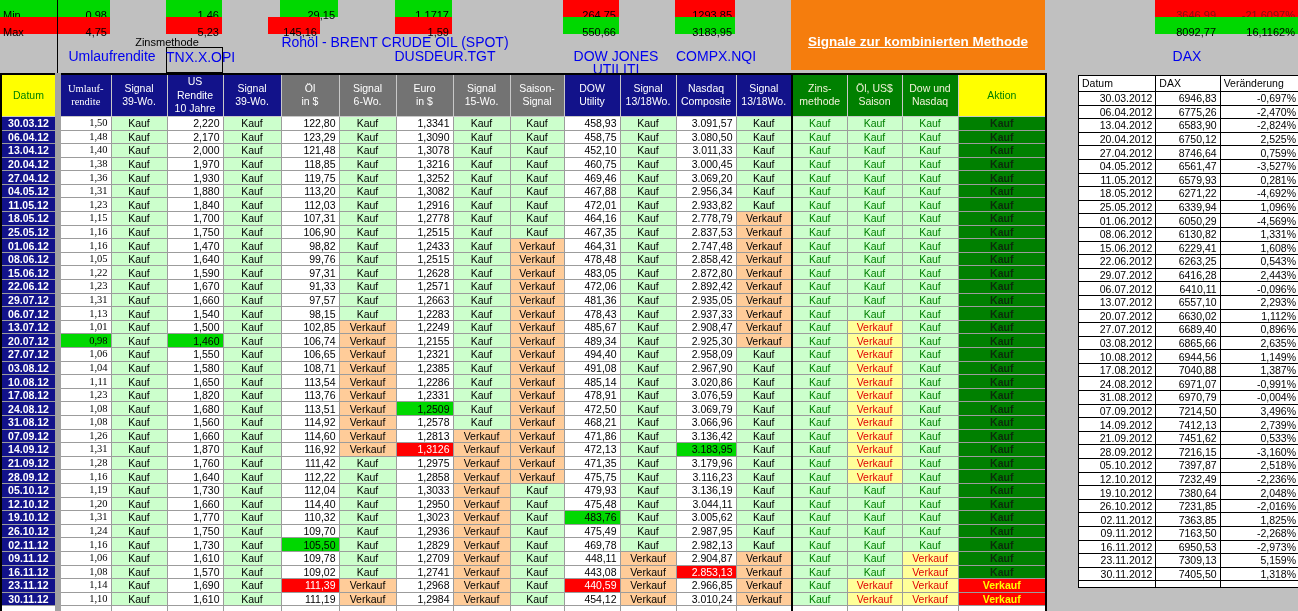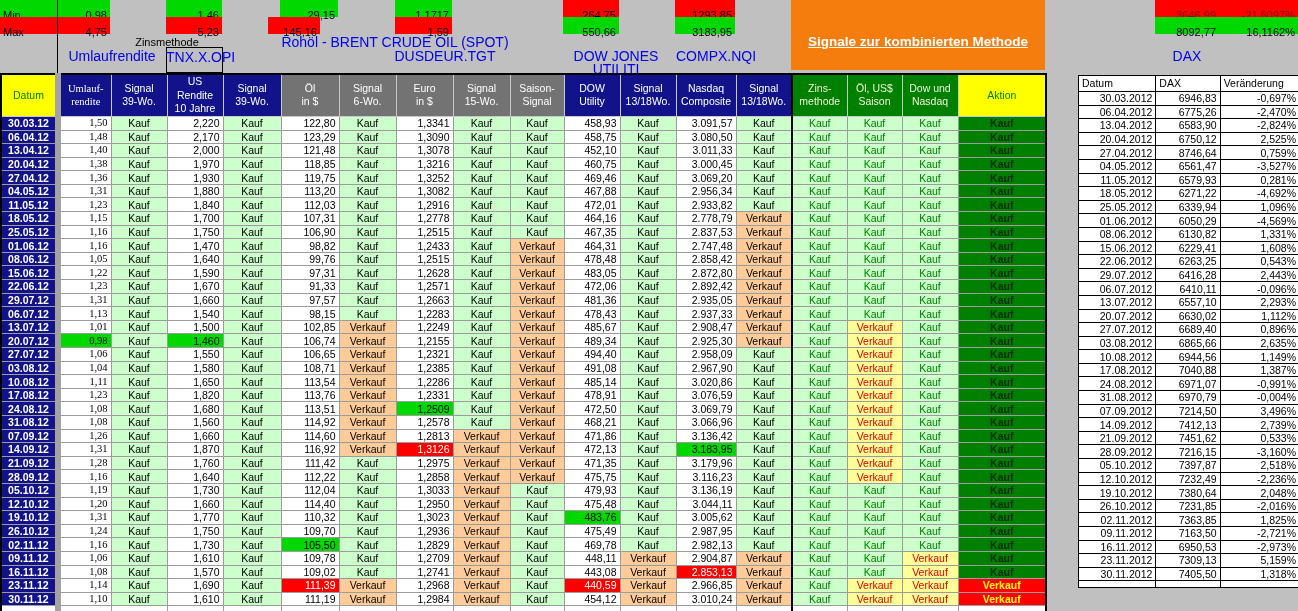--- a/index.html
+++ b/index.html
@@ -1061,21 +1061,21 @@
           <td>-2,016%</td>
         </tr>
         <tr>
           <td>02.11.2012</td>
           <td>7363,85</td>
           <td>1,825%</td>
         </tr>
         <tr>
           <td>09.11.2012</td>
           <td>7163,50</td>
-          <td>-2,721%</td>
+          <td>-2,268%</td>
         </tr>
         <tr>
           <td>16.11.2012</td>
           <td>6950,53</td>
           <td>-2,973%</td>
         </tr>
         <tr>
           <td>23.11.2012</td>
           <td>7309,13</td>
           <td>5,159%</td>

